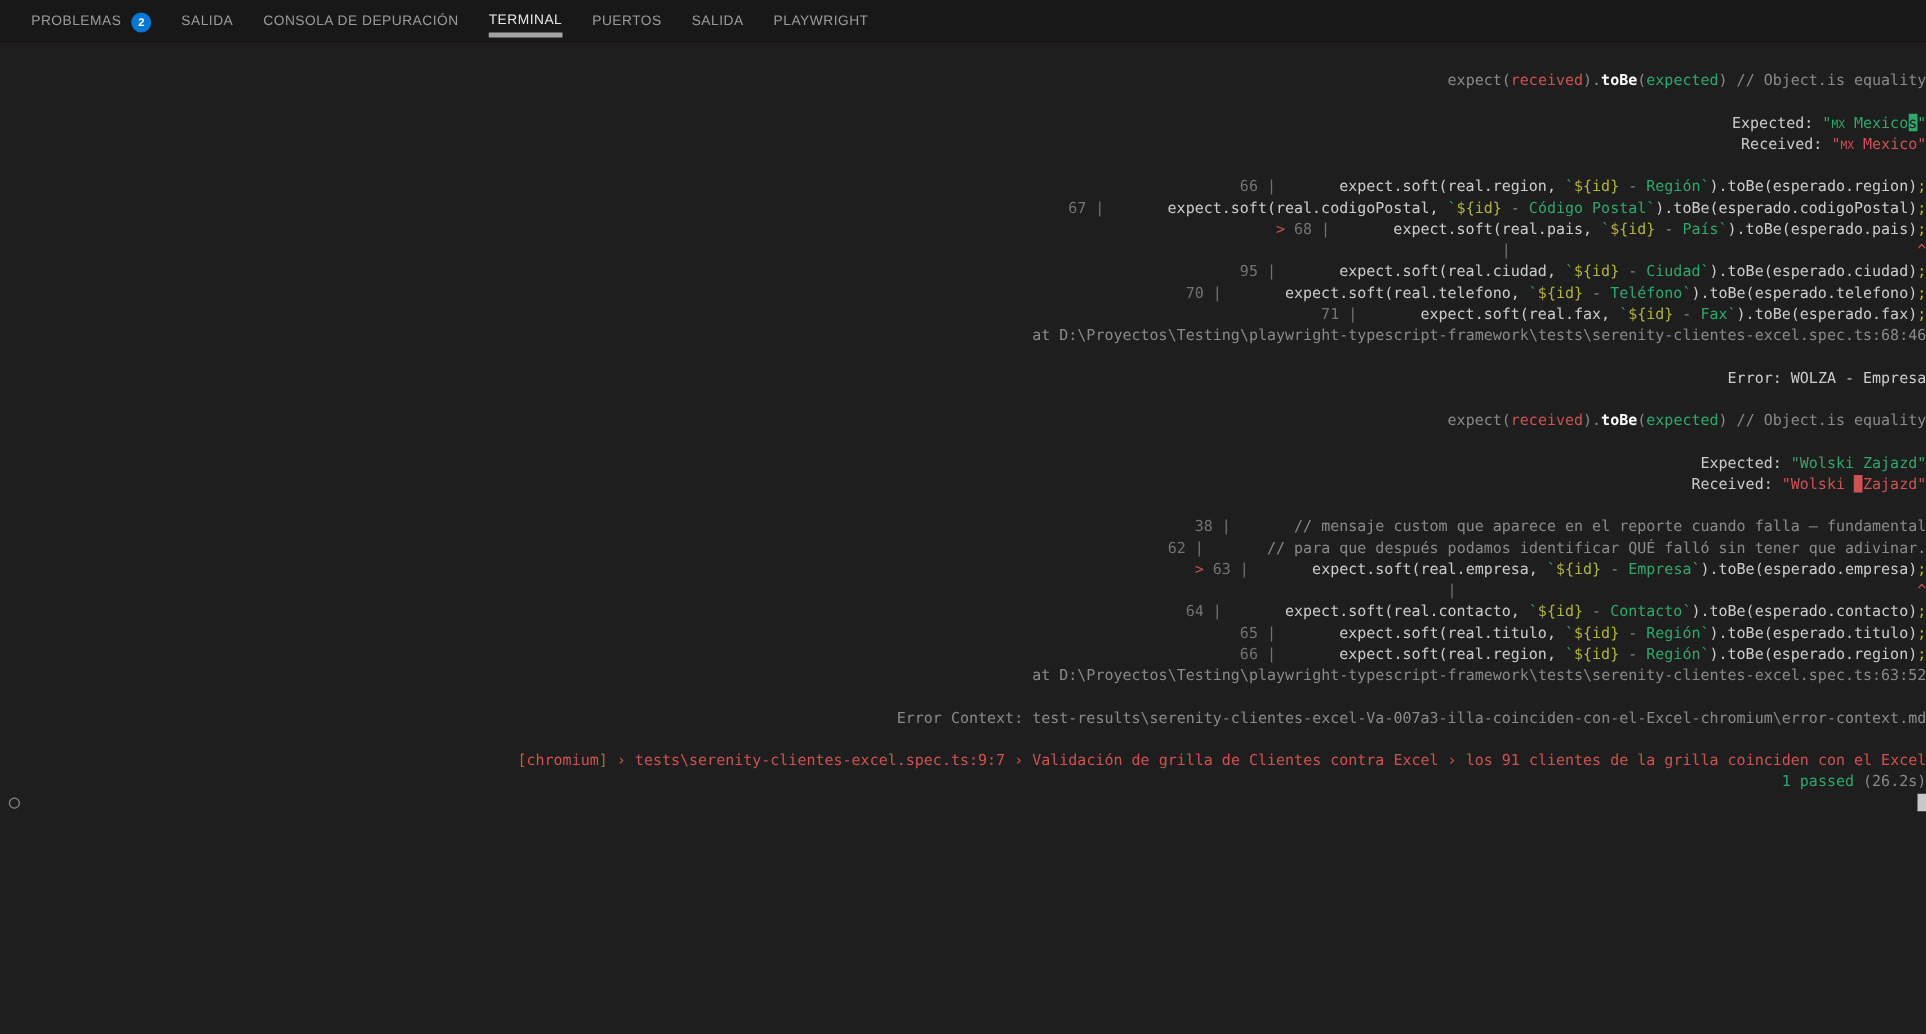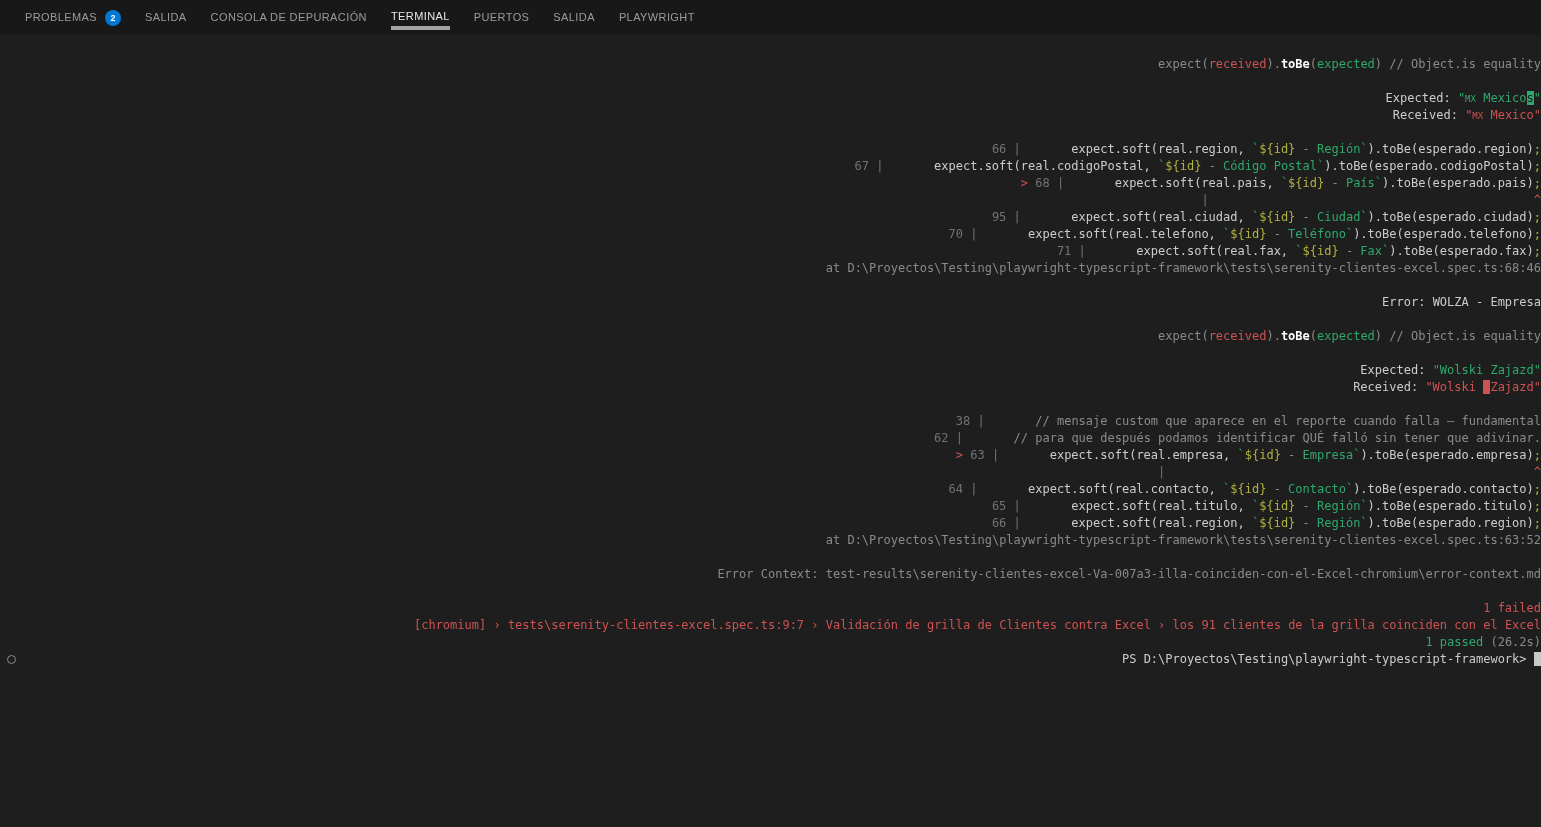--- a/index.html
+++ b/index.html
@@ -89,20 +89,19 @@
         <div class="t-line"><span class="lineno">      62 |</span><span class="fg">       </span><span class="dim">// para que después podamos identificar QUÉ falló sin tener que adivinar.</span></div>
         <div class="t-line"><span class="fg">    </span><span class="red">&gt;</span><span class="lineno"> 63 |</span><span class="fg">       expect.soft(real.empresa, </span><span class="green">`</span><span class="yellow">${id}</span><span class="dim"> - </span><span class="green">Empresa`</span><span class="fg">).toBe(esperado.empresa)</span><span class="yellow">;</span></div>
         <div class="t-line"><span class="lineno">         |</span><span class="red">                                                   ^</span></div>
         <div class="t-line"><span class="lineno">      64 |</span><span class="fg">       expect.soft(real.contacto, </span><span class="green">`</span><span class="yellow">${id}</span><span class="dim"> - </span><span class="green">Contacto`</span><span class="fg">).toBe(esperado.contacto)</span><span class="yellow">;</span></div>
         <div class="t-line"><span class="lineno">      65 |</span><span class="fg">       expect.soft(real.titulo, </span><span class="green">`</span><span class="yellow">${id}</span><span class="dim"> - </span><span class="green">Región`</span><span class="fg">).toBe(esperado.titulo)</span><span class="yellow">;</span></div>
         <div class="t-line"><span class="lineno">      66 |</span><span class="fg">       expect.soft(real.region, </span><span class="green">`</span><span class="yellow">${id}</span><span class="dim"> - </span><span class="green">Región`</span><span class="fg">).toBe(esperado.region)</span><span class="yellow">;</span></div>
         <div class="t-line"><span class="dim">        at D:\Proyectos\Testing\playwright-typescript-framework\tests\serenity-clientes-excel.spec.ts:63:52</span></div>
         <div class="t-line">&nbsp;</div>
         <div class="t-line"><span class="dim">    Error Context: test-results\serenity-clientes-excel-Va-007a3-illa-coinciden-con-el-Excel-chromium\error-context.md</span></div>
         <div class="t-line">&nbsp;</div>
-        <div class="t-line"><span class="red">  1 failed</span></div>
         <div class="t-line"><span class="red">    [chromium] › tests\serenity-clientes-excel.spec.ts:9:7 › Validación de grilla de Clientes contra Excel › los 91 clientes de la grilla coinciden con el Excel</span></div>
         <div class="t-line"><span class="green">  1 passed</span><span class="dim"> (26.2s)</span></div>
-        <div class="t-line"><span class="decoration"></span><span class="fg">PS D:\Proyectos\Testing\playwright-typescript-framework&gt; </span><span class="cursor"> </span></div>
+        <div class="t-line"><span class="decoration"></span><span class="cursor"> </span></div>
       </div>
   </div>
 
 </div>
 
 </body></html>

